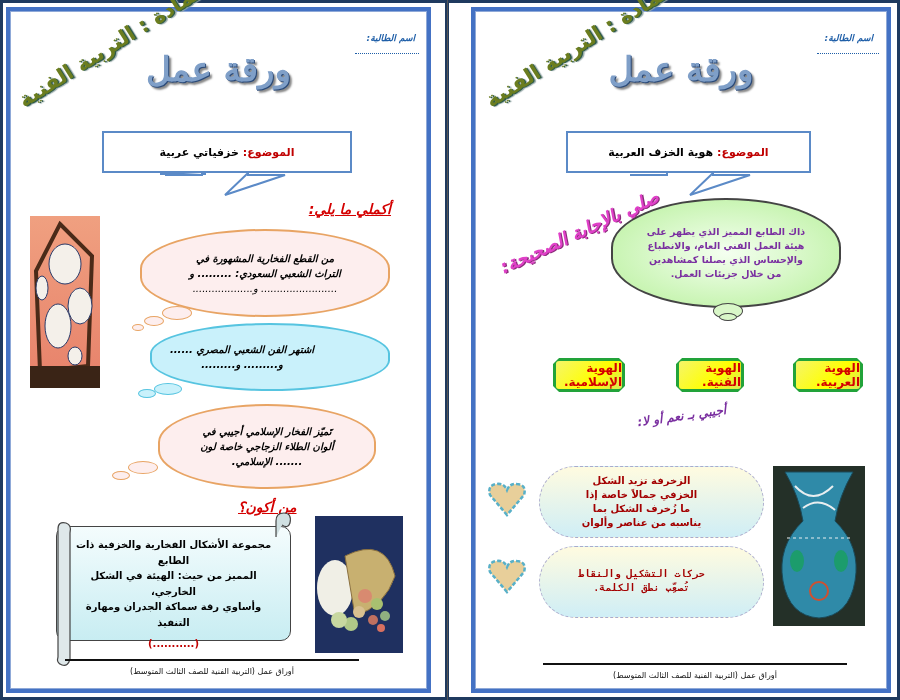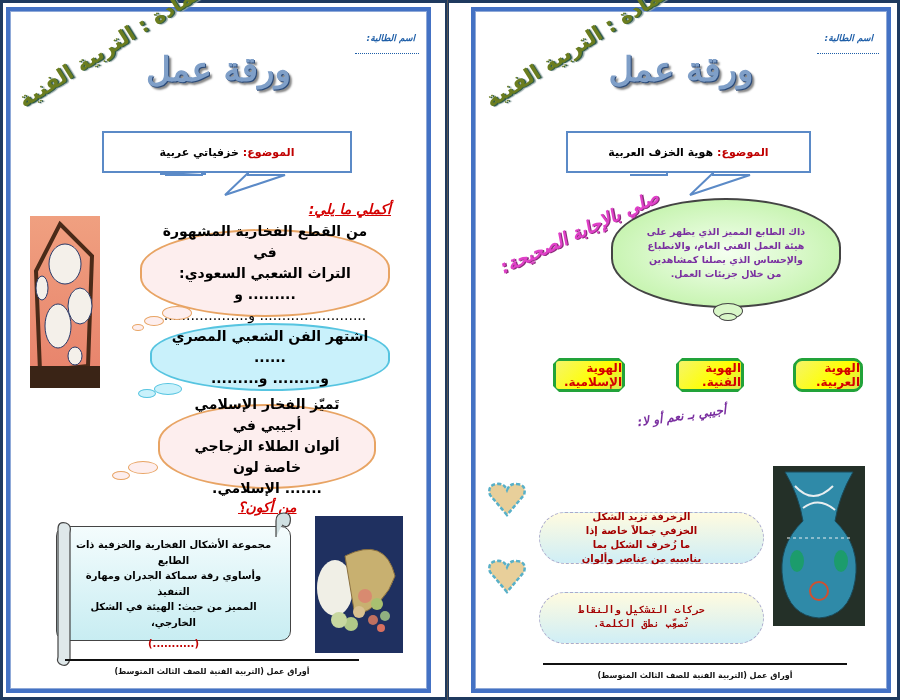--- a/index.html
+++ b/index.html
@@ -33,57 +33,57 @@
                display: flex; align-items: center; justify-content: center; direction: rtl; font-size: 11px; font-weight: bold; }
   .topic-label { color: #c00000; margin-left: 4px; }
   .topic-value { color: #000; }
   .arrow { position: absolute; top: 162px; }
 
   .heading-red { position: absolute; color: #d40000; font-weight: bold; font-size: 14px;
                  text-decoration: underline; direction: rtl; font-style: italic; }
 
   .cloud { position: absolute; border-radius: 50% / 45%; border: 2px solid; display: flex;
            align-items: center; justify-content: center; text-align: center; direction: rtl;
-           font-size: 14px; font-weight: bold; line-height: 1.5; padding: 8px 18px; }
+           font-size: 10px; font-weight: bold; line-height: 1.5; padding: 8px 18px; font-style: italic; }
   .cloud.pink { background: #fdeeee; border-color: #e8a464; }
   .cloud.blue { background: #c9f1fb; border-color: #56c4e0; }
   .puff { position: absolute; border-radius: 50%; border: 1.5px solid; }
   .puff.pink { background: #fdeeee; border-color: #e8a464; }
   .puff.blue { background: #c9f1fb; border-color: #56c4e0; }
 
   .photo { position: absolute; }
 
   .scroll { position: absolute; left: 46px; top: 515px; width: 235px; height: 115px; border: 1.5px solid #444;
             border-radius: 10px; background: linear-gradient(#f4fcfd, #c8edf2); direction: rtl;
             text-align: center; font-size: 10px; font-weight: bold; line-height: 1.55; padding: 10px 14px; }
   .scroll-blank { color: #c00000; margin-top: 6px; display: block; }
 
   .footer-line { position: absolute; height: 2px; background: #111; }
-  .footer-text { position: absolute; font-size: 8px; font-weight: bold; direction: rtl; text-align: center; color: #111; }
+  .footer-text { position: absolute; font-size: 8px; font-weight: normal; direction: rtl; text-align: center; color: #111; }
 
   .right-heading { position: absolute; color: #e040c8; font-size: 18px; font-weight: bold; font-style: italic;
                    transform: rotate(-25deg); text-shadow: 1px 1px 0 #8a2d7a; direction: rtl; white-space: nowrap; }
   .green-cloud { position: absolute; left: 136px; top: 187px; width: 230px; height: 110px;
                  background: radial-gradient(#f4fff0, #b7f09a); border: 2px solid #444; border-radius: 50% / 45%;
                  display: flex; align-items: center; justify-content: center; text-align: center; direction: rtl;
                  color: #7a2fa0; font-size: 9.5px; font-weight: bold; line-height: 1.5; padding: 10px 22px; }
   .green-puff { position: absolute; border: 1.5px solid #444; background: #d9f7c8; border-radius: 50%; }
 
   .choice { position: absolute; top: 347px; width: 66px; height: 34px; border: 3px solid #22a33a;
             border-radius: 6px; background: linear-gradient(135deg, #f5f56a, #ffff00 60%, #d8e85a);
             display: flex; align-items: center; justify-content: center; color: #d40000; font-size: 12px;
             font-weight: bold; direction: rtl; clip-path: polygon(6px 0, calc(100% - 6px) 0, 100% 6px, 100% calc(100% - 6px), calc(100% - 6px) 100%, 6px 100%, 0 calc(100% - 6px), 0 6px); }
 
   .yesno-heading { position: absolute; left: 162px; top: 398px; color: #7a2fa0; font-size: 12px;
                    font-weight: bold; font-style: italic; transform: rotate(-8deg); direction: rtl; }
 
-  .pill { position: absolute; left: 64px; width: 225px; height: 52px; border-radius: 36px;
+  .pill { position: absolute; left: 64px; width: 225px; height: 72px; border-radius: 36px;
           border: 1.5px dashed #aac; background: linear-gradient(#fffbe0, #cfeef6);
           display: flex; align-items: center; justify-content: center; text-align: center; direction: rtl;
-          color: #a30000; font-size: 10px; font-weight: bold; line-height: 1.4; padding: 0 40px 0 20px; margin-top: 46px; }
+          color: #a30000; font-size: 10px; font-weight: bold; line-height: 1.4; padding: 0 40px 0 20px; }
   .heart { position: absolute; left: 12px; width: 40px; height: 36px; }
 </style>
 </head>
 <body>
 
 <div class="divider"></div>
 
 <div class="outer left">
   <div class="page left">
     <div class="student-name">اسم الطالبة:</div>
@@ -141,22 +141,22 @@
         <div>....... الإسلامي.</div>
       </div>
     </div>
     <div class="puff pink" style="left:118px; top:450px; width:30px; height:13px;"></div>
     <div class="puff pink" style="left:102px; top:460px; width:18px; height:9px;"></div>
 
     <div class="heading-red" style="left:228px; top:488px;">من أكون؟</div>
 
     <div class="scroll">
       <div>مجموعة الأشكال الفخارية والخزفية ذات الطابع</div>
+      <div>المميز من حيث: الهيئة في الشكل الخارجي،</div>
       <div>وأساوي رقة سماكة الجدران ومهارة التنفيذ</div>
-      <div>المميز من حيث: الهيئة في الشكل الخارجي،</div>
       <span class="scroll-blank">(...........)</span>
     </div>
     <svg style="position:absolute; left:44px; top:508px;" width="20" height="150">
       <path d="M 4 10 Q 4 2 12 4 Q 18 6 16 14 L 16 140 Q 14 148 8 146 Q 2 144 4 138 Z" fill="#dfe8ea" stroke="#444" stroke-width="1.2"></path>
     </svg>
     <svg style="position:absolute; left:262px; top:500px;" width="22" height="30">
       <path d="M 4 26 L 4 10 Q 4 2 12 2 Q 20 2 18 12 Q 16 18 10 14" fill="#d0e0e2" stroke="#444" stroke-width="1.2"></path>
     </svg>
 
     <div class="photo" style="left:305px; top:505px; width:88px; height:137px; background:#1f3060;">
@@ -200,21 +200,21 @@
       <div>
         <div>ذاك الطابع المميز الذي يظهر على</div>
         <div>هيئة العمل الفني العام، والانطباع</div>
         <div>والإحساس الذي يصلنا كمشاهدين</div>
         <div>من خلال جزيئات العمل.</div>
       </div>
     </div>
     <div class="green-puff" style="left:238px; top:292px; width:30px; height:16px;"></div>
     <div class="green-puff" style="left:244px; top:302px; width:18px; height:8px;"></div>
 
-    <div class="choice" style="right:24px; width:70px;border-radius:9px;">الهوية العربية.</div>
+    <div class="choice" style="right:24px; width:70px;">الهوية العربية.</div>
     <div class="choice" style="right:143px; width:68px;">الهوية الفنية.</div>
     <div class="choice" style="right:262px; width:72px;">الهوية الإسلامية.</div>
 
     <div class="yesno-heading">أجيبي بـ نعم أو لا:</div>
 
     <div class="pill" style="top:455px;">
       <div>
         <div>الزخرفة تزيد الشكل</div>
         <div>الخزفي جمالاً خاصة إذا</div>
         <div>ما زُخرف الشكل بما</div>

